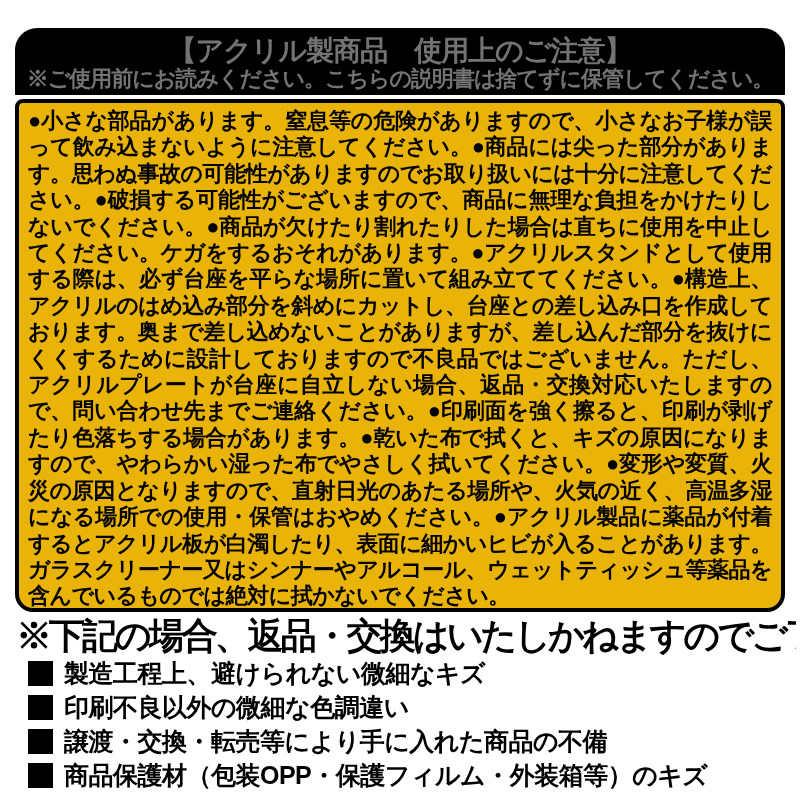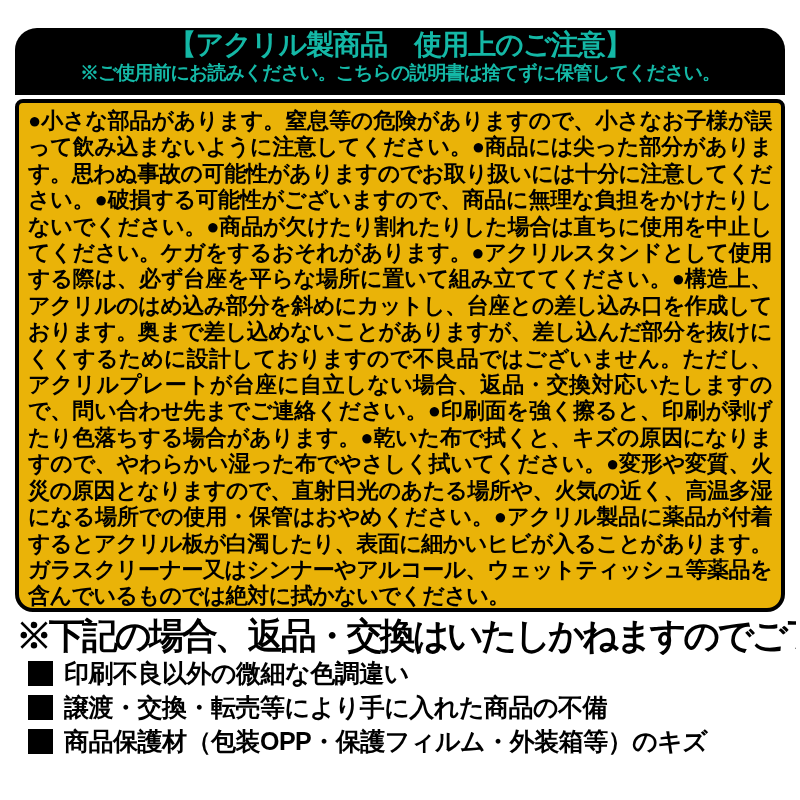--- a/index.html
+++ b/index.html
@@ -23,32 +23,33 @@
   }
   
   .header-band {
     position: absolute;
     left: 15px;
     top: 28px;
     width: 770px;
     height: 67px;
     background: #000000;
     border-radius: 22px 22px 0 0;
-    color: #14b8a6;
+    color: #737373;
     text-align: center;
     box-sizing: border-box;
+    padding-top: 6px;
   }
   .header-title {
     font-size: 28px;
     line-height: 33px;
     letter-spacing: -1px;
     white-space: nowrap;
   }
   .header-subtitle {
-    font-size: 19px;
+    font-size: 22px;
     line-height: 24px;
     letter-spacing: -1px;
     white-space: nowrap;
   }
   
   .body-box {
     position: absolute;
     left: 15px;
     top: 99px;
     width: 770px;
@@ -116,20 +117,24 @@
 
   <div class="body-box">
     <p class="precautions">●小さな部品があります。窒息等の危険がありますので、小さなお子様が誤って飲み込まないように注意してください。●商品には尖った部分があります。思わぬ事故の可能性がありますのでお取り扱いには十分に注意してください。●破損する可能性がございますので、商品に無理な負担をかけたりしないでください。●商品が欠けたり割れたりした場合は直ちに使用を中止してください。ケガをするおそれがあります。●アクリルスタンドとして使用する際は、必ず台座を平らな場所に置いて組み立ててください。●構造上、アクリルのはめ込み部分を斜めにカットし、台座との差し込み口を作成しております。奥まで差し込めないことがありますが、差し込んだ部分を抜けにくくするために設計しておりますので不良品ではございません。ただし、アクリルプレートが台座に自立しない場合、返品・交換対応いたしますので、問い合わせ先までご連絡ください。●印刷面を強く擦ると、印刷が剥げたり色落ちする場合があります。●乾いた布で拭くと、キズの原因になりますので、やわらかい湿った布でやさしく拭いてください。●変形や変質、火災の原因となりますので、直射日光のあたる場所や、火気の近く、高温多湿になる場所での使用・保管はおやめください。●アクリル製品に薬品が付着するとアクリル板が白濁したり、表面に細かいヒビが入ることがあります。ガラスクリーナー又はシンナーやアルコール、ウェットティッシュ等薬品を含んでいるものでは絶対に拭かないでください。</p>
   </div>
 
   <div class="returns-heading">※下記の場合、返品・交換はいたしかねますのでご了承ください。</div>
 
   <div class="returns-list">
       <div class="returns-item">
         <span class="square-bullet"></span>
+        <span>製造工程上、避けられない微細なキズ</span>
+      </div>
+      <div class="returns-item">
+        <span class="square-bullet"></span>
         <span>印刷不良以外の微細な色調違い</span>
       </div>
       <div class="returns-item">
         <span class="square-bullet"></span>
         <span>譲渡・交換・転売等により手に入れた商品の不備</span>
       </div>
       <div class="returns-item">
         <span class="square-bullet"></span>
         <span>商品保護材（包装OPP・保護フィルム・外装箱等）のキズ</span>
       </div>

